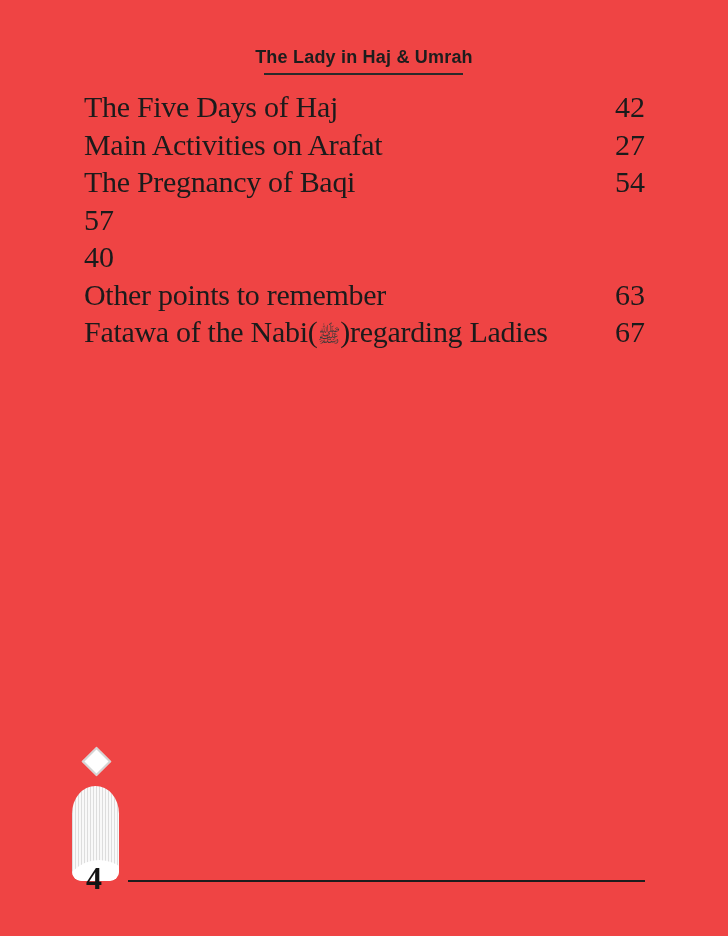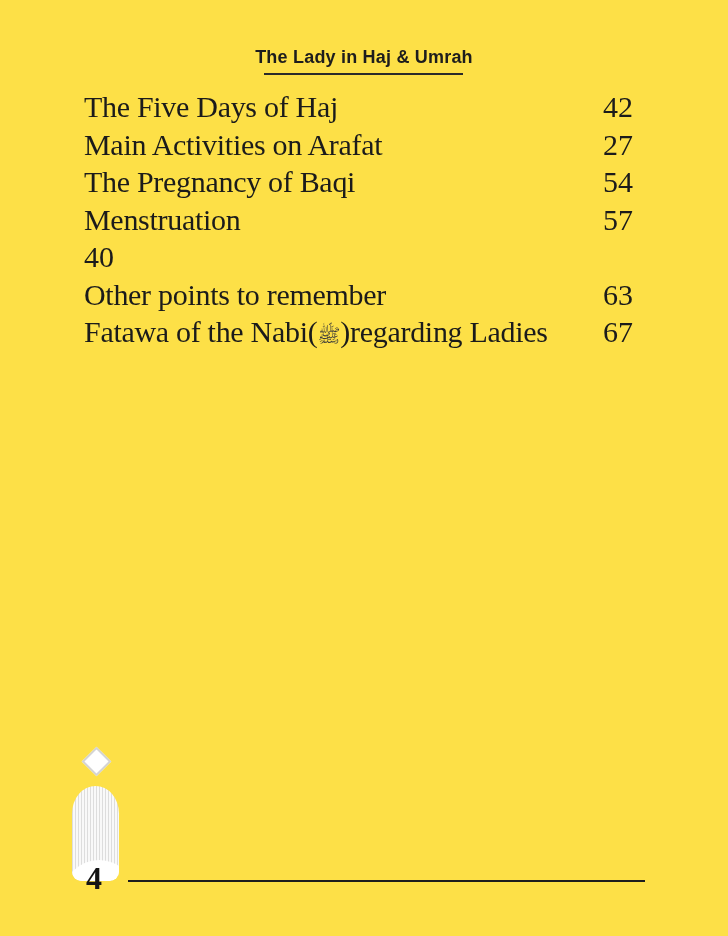--- a/index.html
+++ b/index.html
@@ -1,21 +1,21 @@
 <!DOCTYPE html>
 <html><head>
 <meta charset="utf-8">
 <style>
   * { margin: 0; padding: 0; box-sizing: border-box; }
   html, body { background: #ffffff; }
   .page {
     position: relative;
     width: 728px;
     height: 936px;
-    background: #fde047;
+    background: #ef4444;
     overflow: hidden;
     font-family: "Liberation Serif", serif;
     color: #1b1b1b;
   }
 
   
   .header {
     position: absolute;
     top: 45px;
     left: 0;
@@ -38,21 +38,21 @@
     width: 199px;
     height: 2px;
     background: #2a2a2a;
   }
 
   
   .toc {
     position: absolute;
     top: 88px;
     left: 84px;
-    right: 95px;
+    right: 83px;
   }
   .toc-row {
     display: flex;
     justify-content: space-between;
     align-items: baseline;
     height: 37.5px;
     line-height: 37.5px;
     font-size: 30px;
     letter-spacing: -0.3px;
   }
@@ -137,21 +137,20 @@
       </div>
       <div class="toc-row">
         <span class="toc-title">Main Activities on Arafat</span>
         <span class="toc-page">27</span>
       </div>
       <div class="toc-row">
         <span class="toc-title">The Pregnancy of Baqi</span>
         <span class="toc-page">54</span>
       </div>
       <div class="toc-row">
-        <span class="toc-title">Menstruation</span>
         <span class="toc-page">57</span>
       </div>
       <div class="toc-row">
         <span class="toc-page">40</span>
       </div>
       <div class="toc-row">
         <span class="toc-title">Other points to remember</span>
         <span class="toc-page">63</span>
       </div>
       <div class="toc-row">

